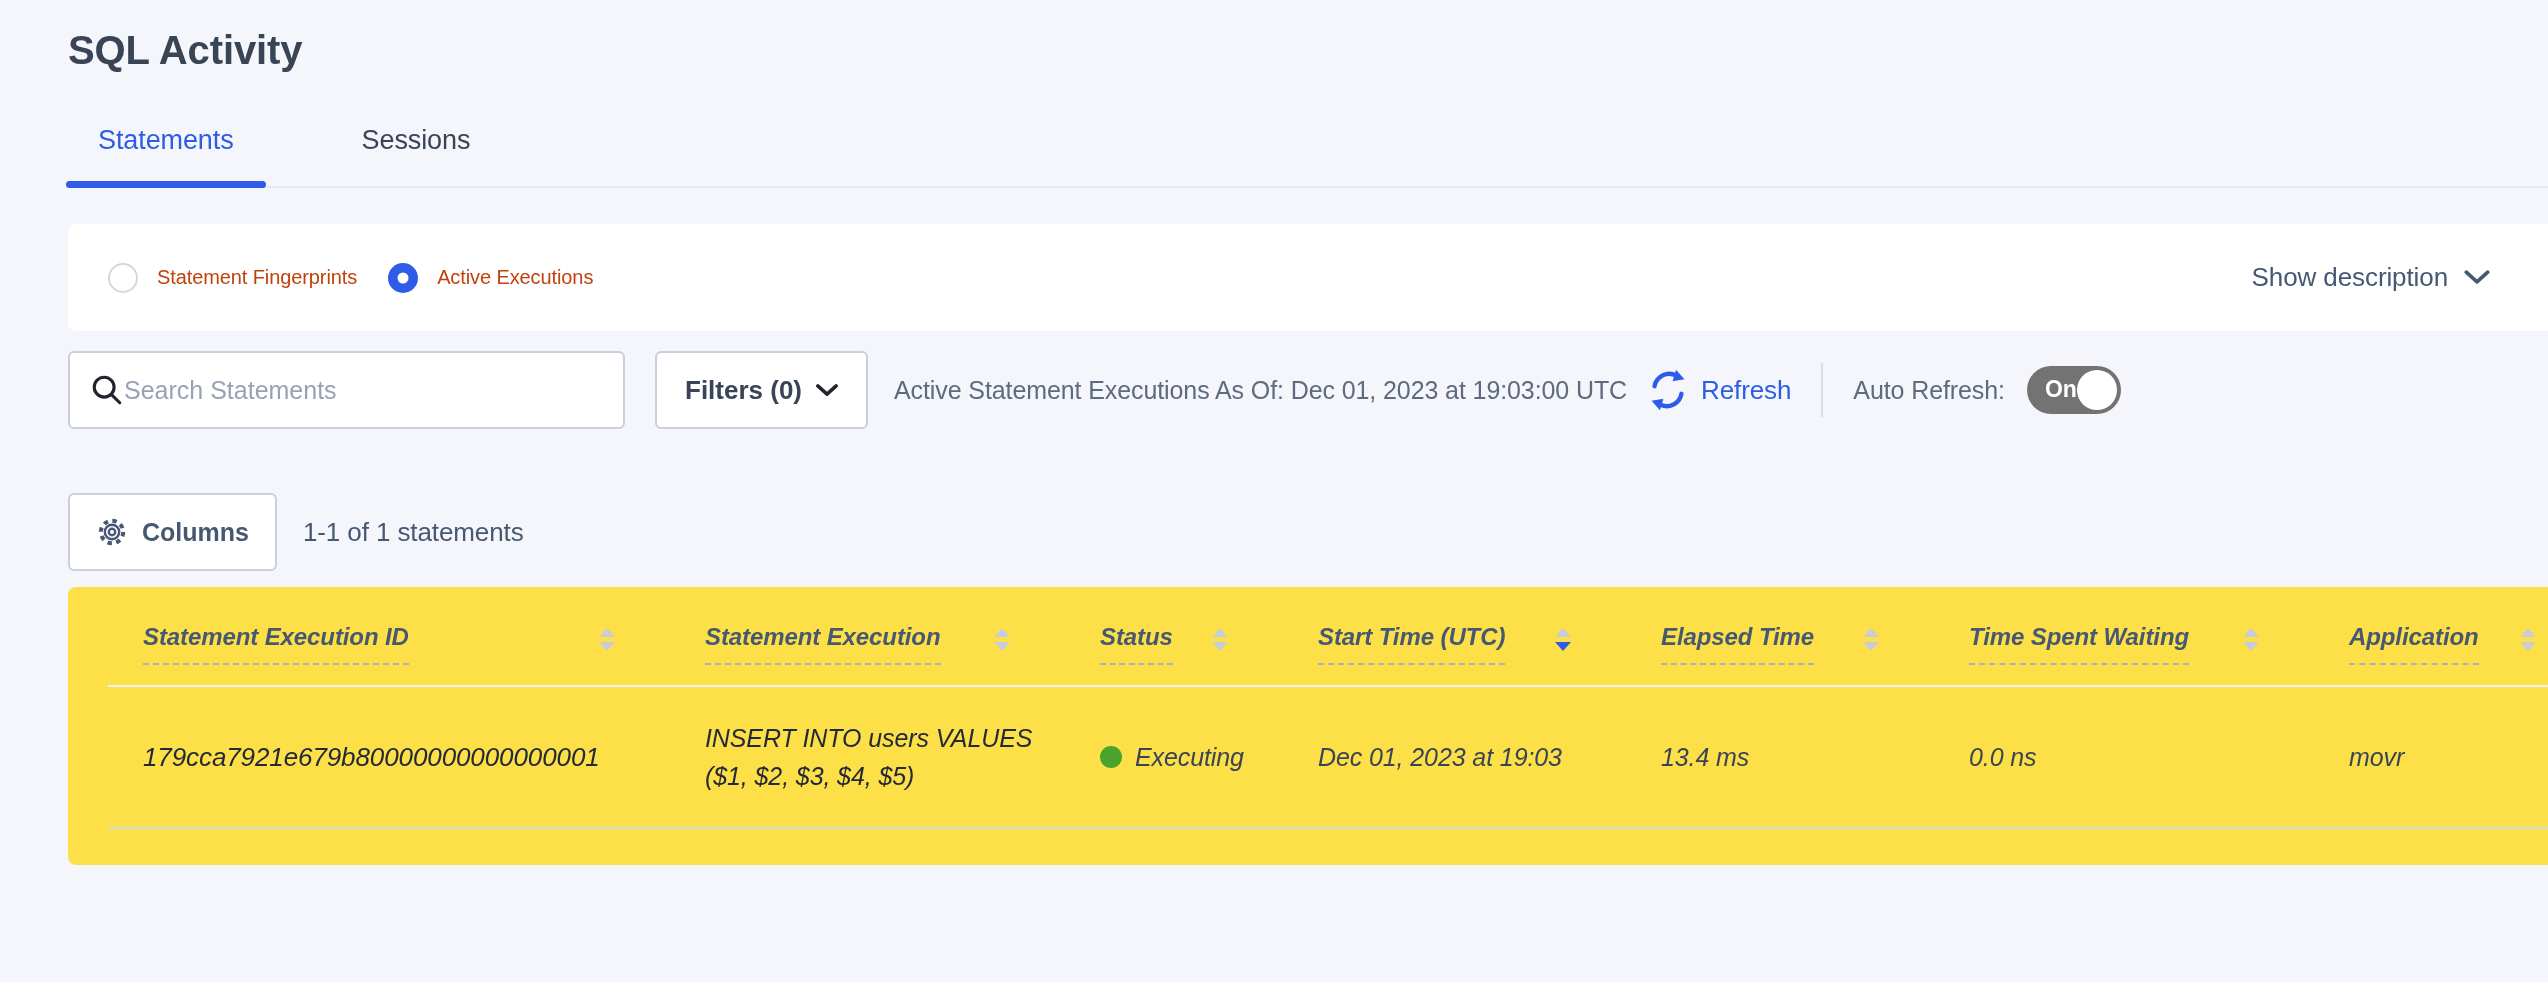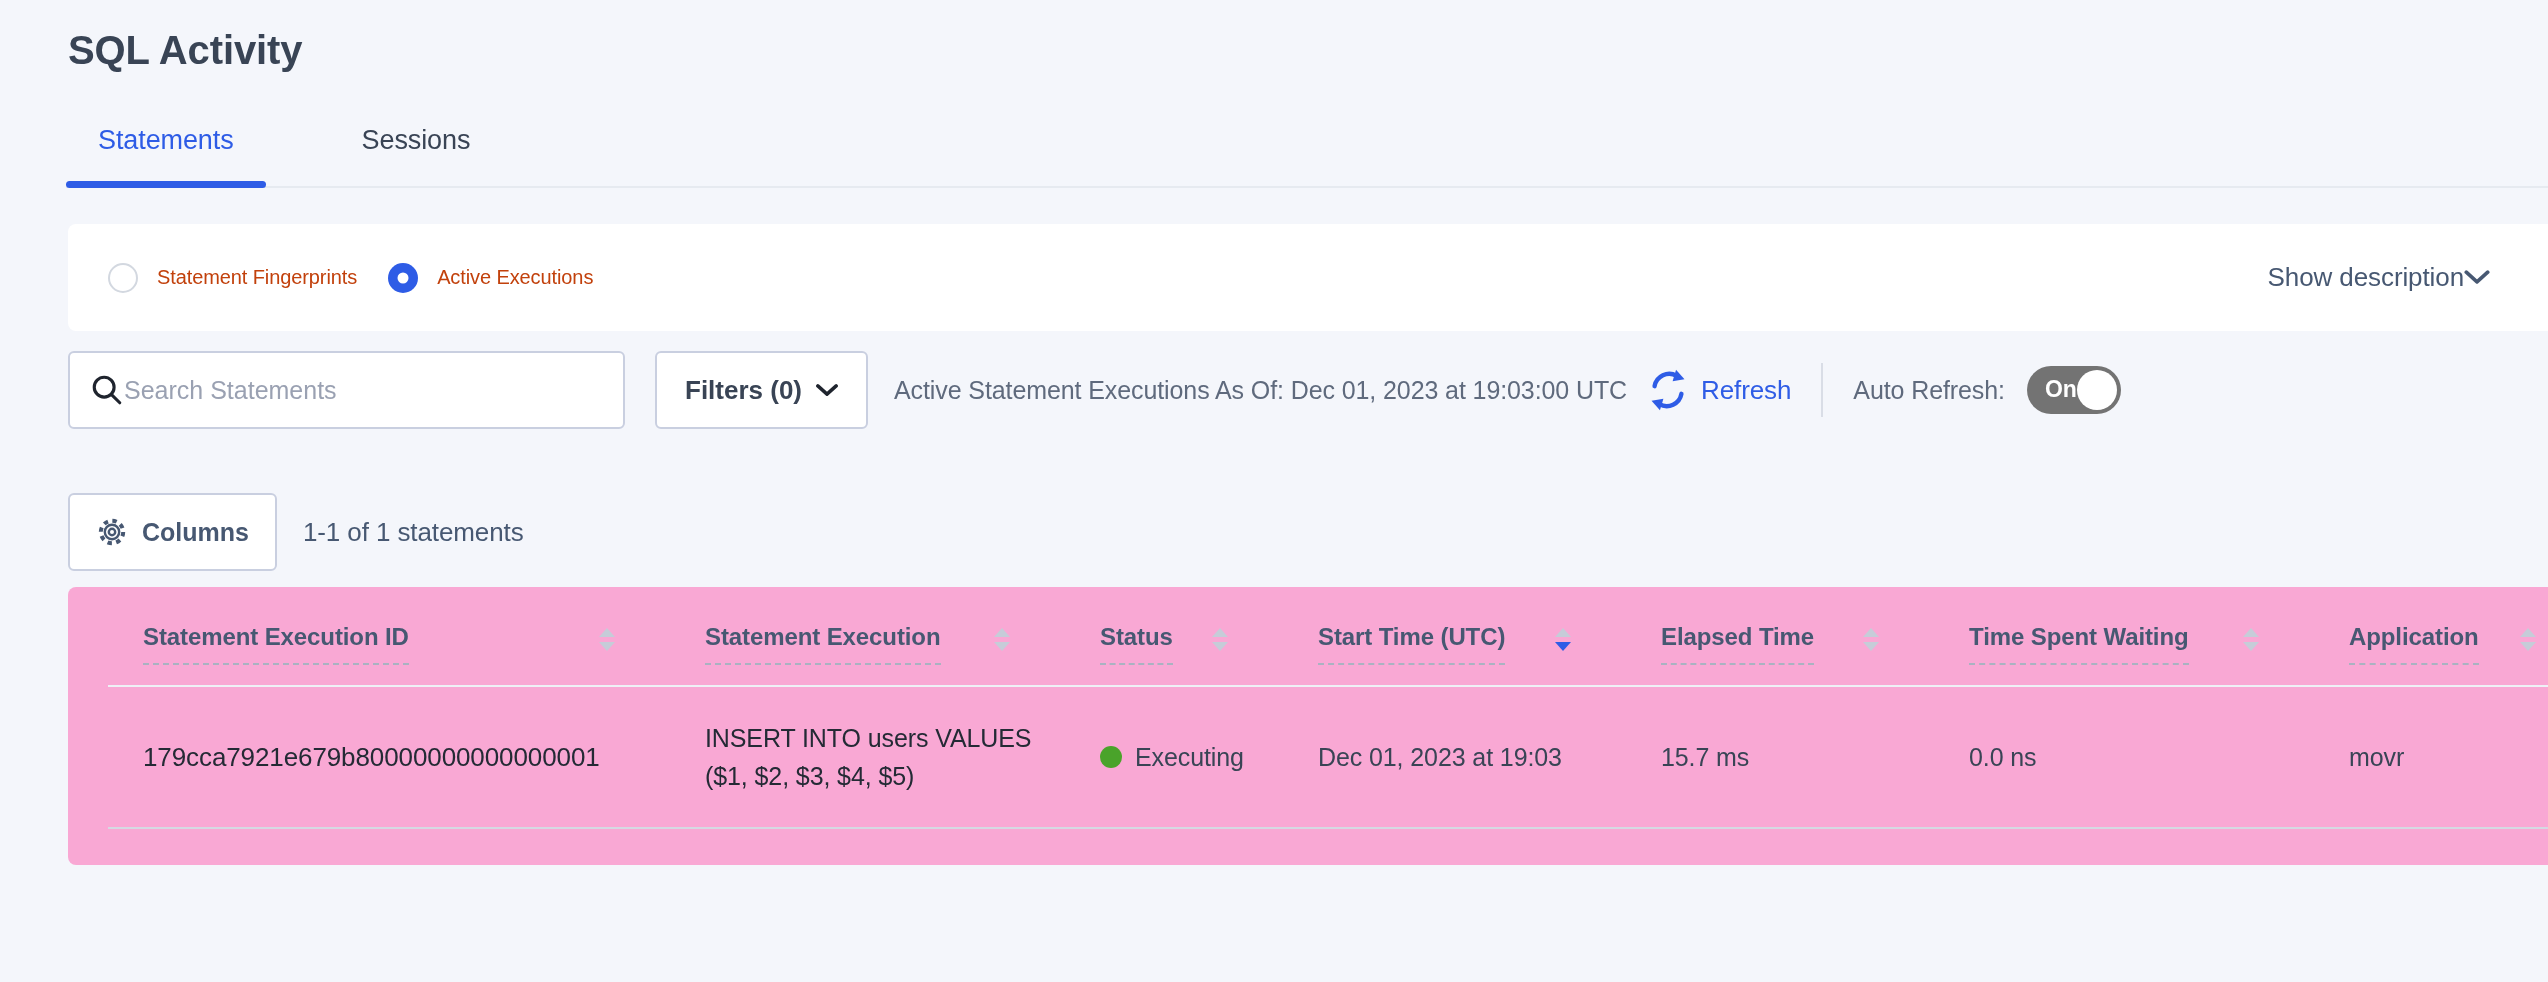--- a/index.html
+++ b/index.html
@@ -60,21 +60,21 @@
   .radio-circle.checked {
     border: none; background: #2e5ce6; position: relative;
   }
   .radio-circle.checked::after {
     content: ""; position: absolute; left: 50%; top: 50%;
     width: 11px; height: 11px; border-radius: 50%;
     background: #fff; transform: translate(-50%,-50%);
   }
   .show-description {
     margin-left: auto;
-    display: flex; align-items: center; 
+    display: flex; align-items: center; gap: 16px;
     font-size: 26px; color: #475872; cursor: pointer;
   }
   
   .controls {
     margin: 20px 0 0 68px;
     display: flex; align-items: center;
     height: 78px;
   }
   .search-box {
     width: 557px; height: 78px;
@@ -125,23 +125,24 @@
   .columns-row {
     margin: 64px 0 0 68px;
     display: flex; align-items: center; gap: 26px;
   }
   .columns-btn { padding: 0 26px; font-size: 25px; color: #475872; }
   .result-count { font-size: 26px; color: #475872; }
   
   .table-card {
     margin: 16px 0 0 68px;
     width: calc(100% - 68px);
-    background: #f9a8d4;
+    background: #fde047;
     border-radius: 8px 0 0 8px;
     padding: 0 0 36px 40px;
+    font-style: italic;
   }
   table.stmt-table { border-collapse: collapse; table-layout: fixed; width: 2440px; }
   .stmt-table th {
     border-bottom: 2px solid #eef1f6;
     padding: 36px 0 20px;
     text-align: left; vertical-align: middle;
   }
   .hcell {
     display: flex; align-items: center; justify-content: space-between;
     padding: 0 55px 0 35px;
@@ -346,19 +347,19 @@
         <td>
             <div class="query-text">INSERT INTO users VALUES ($1, $2, $3, $4, $5)</div>
           </td>
         <td>
             <div class="status-cell">
           <span class="status-dot"></span>
           <span>Executing</span>
         </div>
           </td>
         <td>Dec 01, 2023 at 19:03</td>
-        <td>15.7 ms</td>
+        <td>13.4 ms</td>
         <td>0.0 ns</td>
         <td>movr</td>
       </tr>
     </tbody>
   </table>
 </section>
 
 </body></html>

